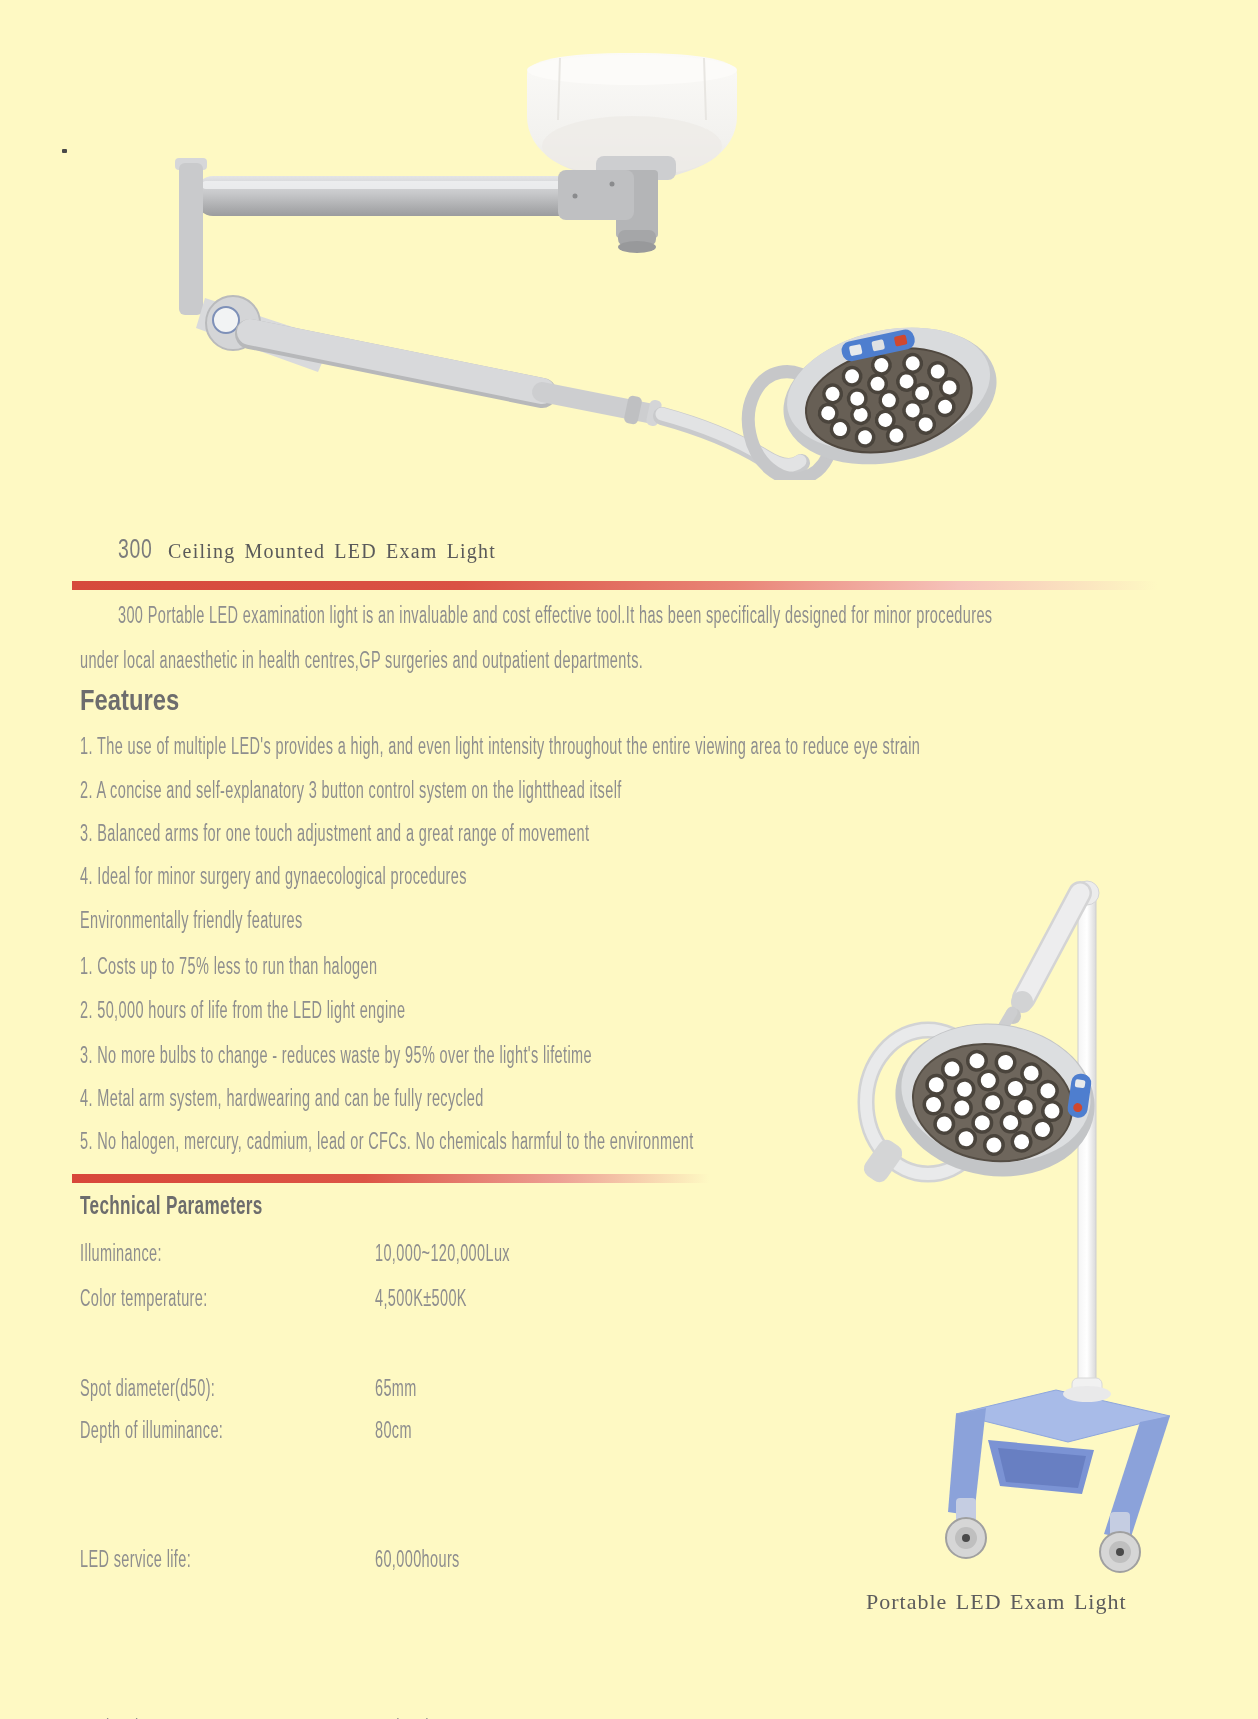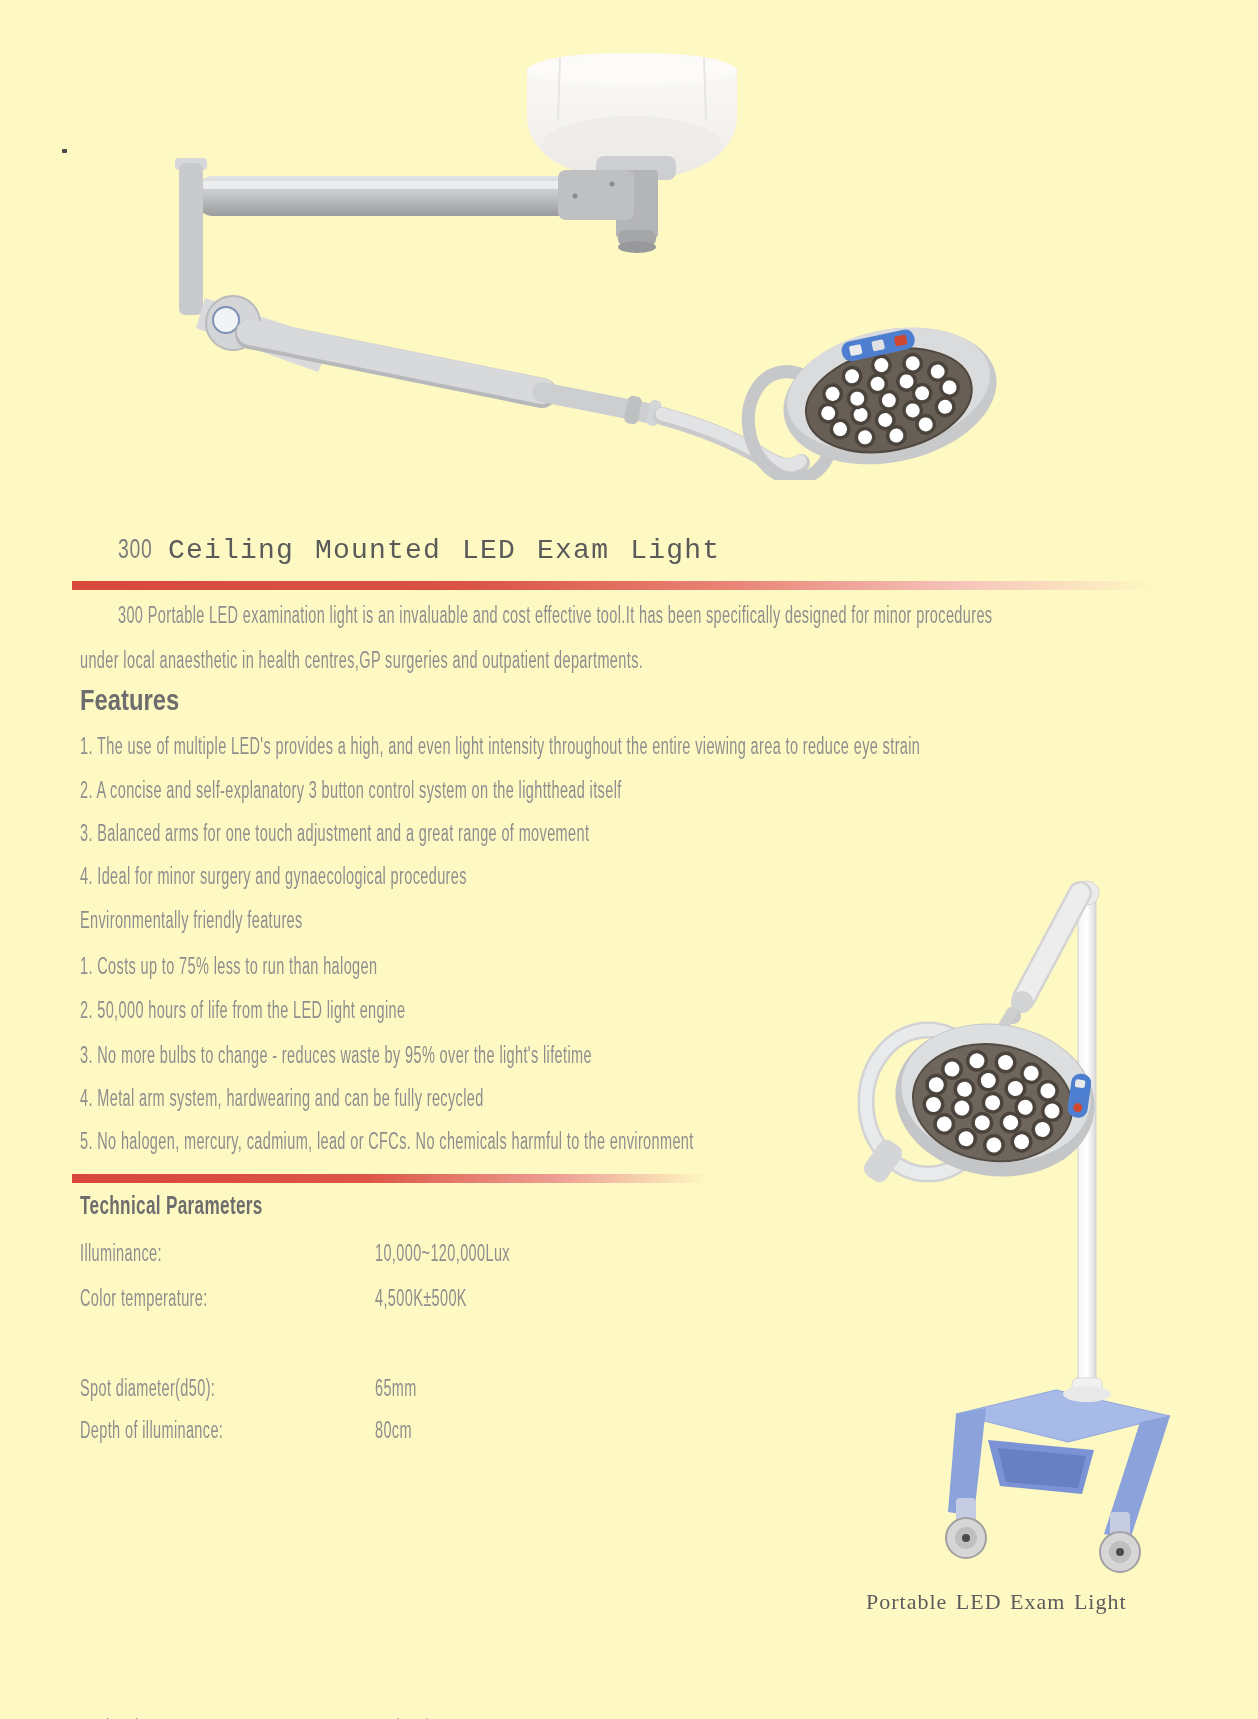--- a/index.html
+++ b/index.html
@@ -21,21 +21,21 @@
     transform:scaleX(0.66);transform-origin:0 0;letter-spacing:0.5px;line-height:1;
   }
   .title{
     position:absolute;left:118px;top:534px;display:flex;align-items:baseline;white-space:pre;
   }
   .title .num{
     font-family:"Liberation Sans",sans-serif;font-size:27px;color:#7c7c7c;
     transform:scaleX(0.72);transform-origin:0 70%;letter-spacing:1px;
   }
   .title .rest{
-    font-family:Liberation Mono, monospace;font-size:28px;color:#5a5a5a;
+    font-family:Liberation Serif, serif;font-size:20px;color:#5a5a5a;
     letter-spacing:1.2px;word-spacing:3px;margin-left:2px;
   }
   .caption{
     position:absolute;left:866px;top:1589px;font-family:"Liberation Serif",serif;
     font-size:22px;color:#5c5c5c;letter-spacing:1px;word-spacing:2px;white-space:pre;
   }
   .bar1{
     position:absolute;left:72px;top:581px;width:1108px;height:9px;
     background:linear-gradient(to right,#d64a3c 0%,#da5244 35%,#e98577 60%,#f6c3ba 80%,rgba(255,255,255,0) 98%);
   }
@@ -188,20 +188,24 @@
     <span class="cond lab">Color temperature:</span>
     <span class="cond val">4,500K±500K</span>
   </div>
   <div class="param-row" style="top:1377px">
     <span class="cond lab">Spot diameter(d50):</span>
     <span class="cond val">65mm</span>
   </div>
   <div class="param-row" style="top:1419px">
     <span class="cond lab">Depth of illuminance:</span>
     <span class="cond val">80cm</span>
+  </div>
+  <div class="param-row" style="top:1548px">
+    <span class="cond lab">LED service life:</span>
+    <span class="cond val">60,000hours</span>
   </div>
   <div class="param-row" style="top:1717px">
     <span class="cond lab">Backup baterry:</span>
     <span class="cond val">optional</span>
   </div>
 
   <svg class="photo" style="left:848px;top:782px" width="410" height="808" viewBox="848 782 410 1590" preserveAspectRatio="xMinYMin slice">
   </svg>
   <svg class="photo" style="left:848px;top:782px" width="410" height="808" viewBox="848 782 410 808">
     <defs>

